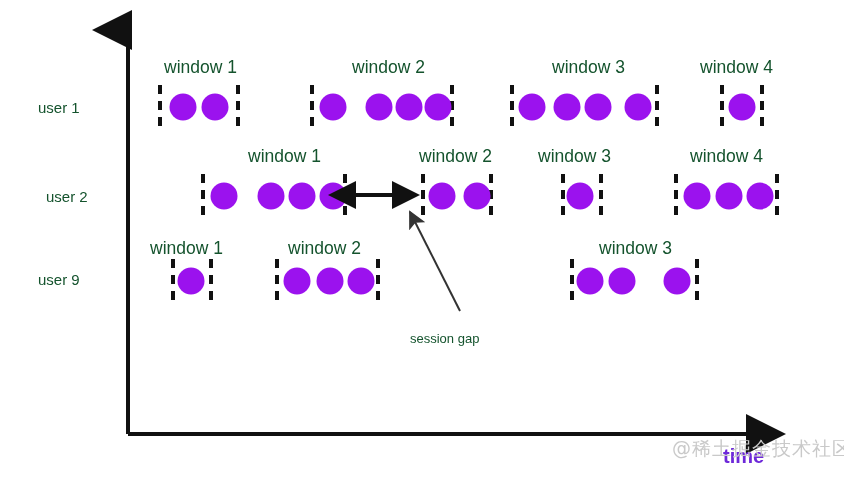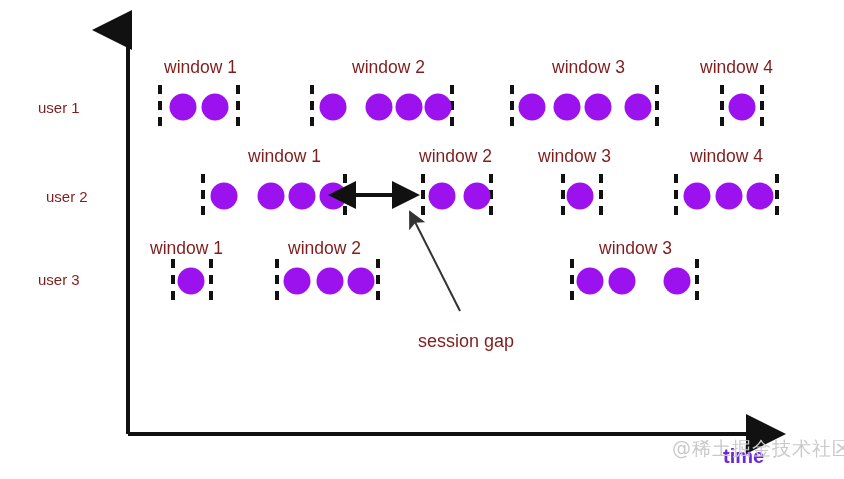--- a/index.html
+++ b/index.html
@@ -22,29 +22,29 @@
     width: 844px;
     height: 479px;
   }
   .axis-line { stroke: #111111; stroke-width: 4; }
   .win-bracket { stroke: #111111; stroke-width: 4; stroke-dasharray: 9 7; stroke-linecap: butt; }
   .gap-arrow { stroke: #111111; stroke-width: 4; }
   .leader { stroke: #333333; stroke-width: 2; fill: none; }
   .dot { fill: #9b12ee; }
   .lbl {
     position: absolute;
-    color: #7f1d1d;
+    color: #14532d;
     font-size: 17.5px;
     font-family: "Liberation Sans", sans-serif;
     white-space: nowrap;
     line-height: 1;
   }
   .user-lbl { font-size: 15px; }
   .win-lbl { font-size: 17.5px; }
-  .gap-lbl { font-size: 18px; margin-left: 8px; }
+  .gap-lbl { font-size: 13px; }
   .time-lbl { font-size: 20px; font-weight: 700; color: #6d28d9; }
   .watermark {
     position: absolute;
     color: #c9c9c9;
     font-size: 19px;
     font-family: "DejaVu Sans", sans-serif;
     white-space: nowrap;
     letter-spacing: 1px;
   }
 </style>
@@ -145,21 +145,21 @@
       <div class="lbl user-lbl" style="left: 38px; top: 100px;">user 1</div>
       <div class="lbl win-lbl" style="left: 164px; top: 59px;">window 1</div>
       <div class="lbl win-lbl" style="left: 352px; top: 59px;">window 2</div>
       <div class="lbl win-lbl" style="left: 552px; top: 59px;">window 3</div>
       <div class="lbl win-lbl" style="left: 700px; top: 59px;">window 4</div>
       <div class="lbl user-lbl" style="left: 38px; top: 189px; margin-left: 8px;">user 2</div>
       <div class="lbl win-lbl" style="left: 248px; top: 148px;">window 1</div>
       <div class="lbl win-lbl" style="left: 419px; top: 148px;">window 2</div>
       <div class="lbl win-lbl" style="left: 538px; top: 148px;">window 3</div>
       <div class="lbl win-lbl" style="left: 690px; top: 148px;">window 4</div>
-      <div class="lbl user-lbl" style="left: 38px; top: 272px;">user 3</div>
+      <div class="lbl user-lbl" style="left: 38px; top: 272px;">user 9</div>
       <div class="lbl win-lbl" style="left: 150px; top: 240px;">window 1</div>
       <div class="lbl win-lbl" style="left: 288px; top: 240px;">window 2</div>
       <div class="lbl win-lbl" style="left: 599px; top: 240px;">window 3</div>
     </div>
 
   <div class="lbl gap-lbl" style="left:410px; top:332px;">session gap</div>
 
   <div class="lbl time-lbl" style="left:723px; top:446px;">time</div>
 
   <div class="watermark" style="left:672px; top:436px;">@稀土掘金技术社区</div>

